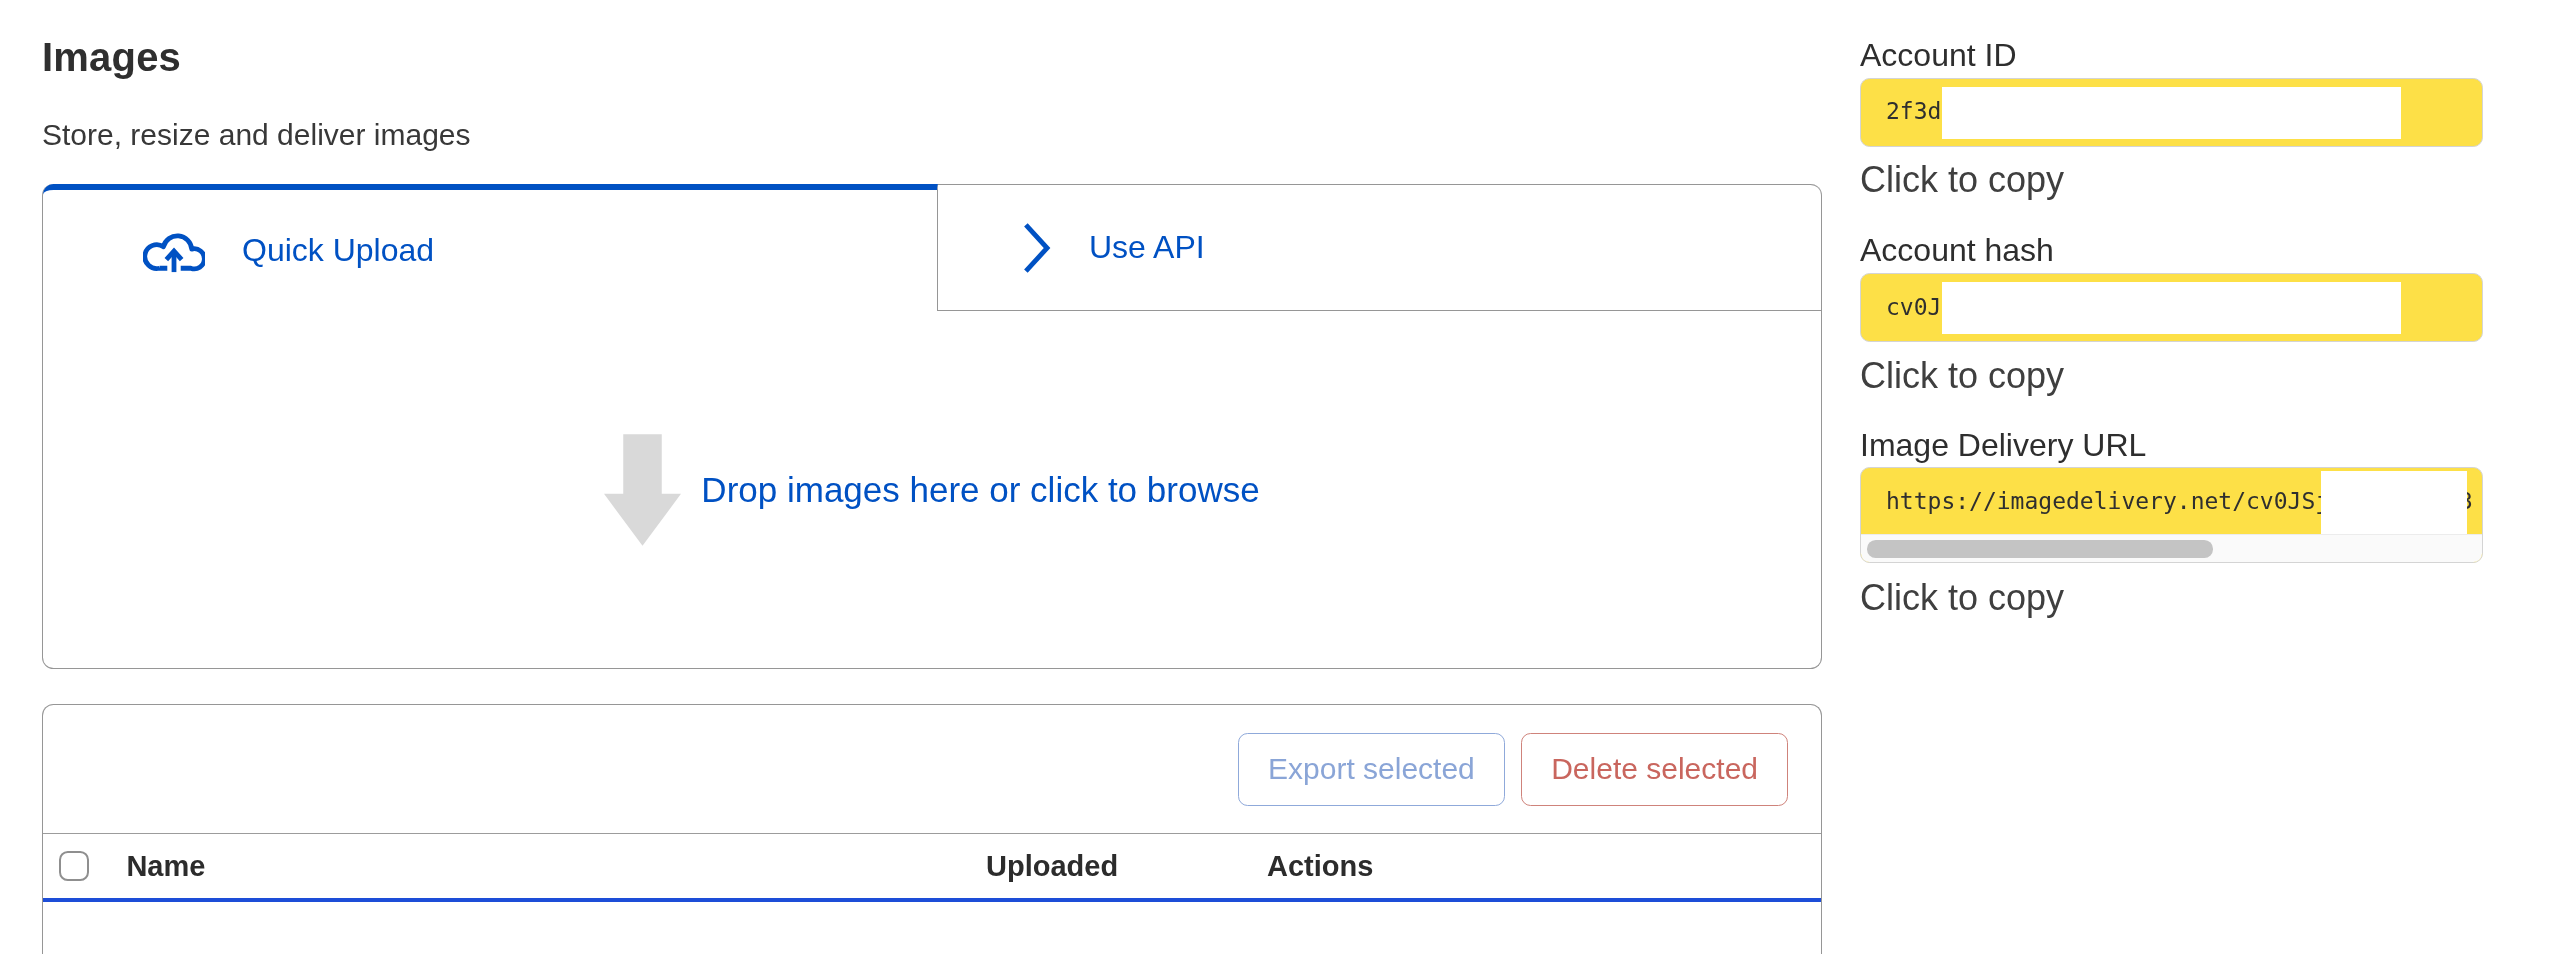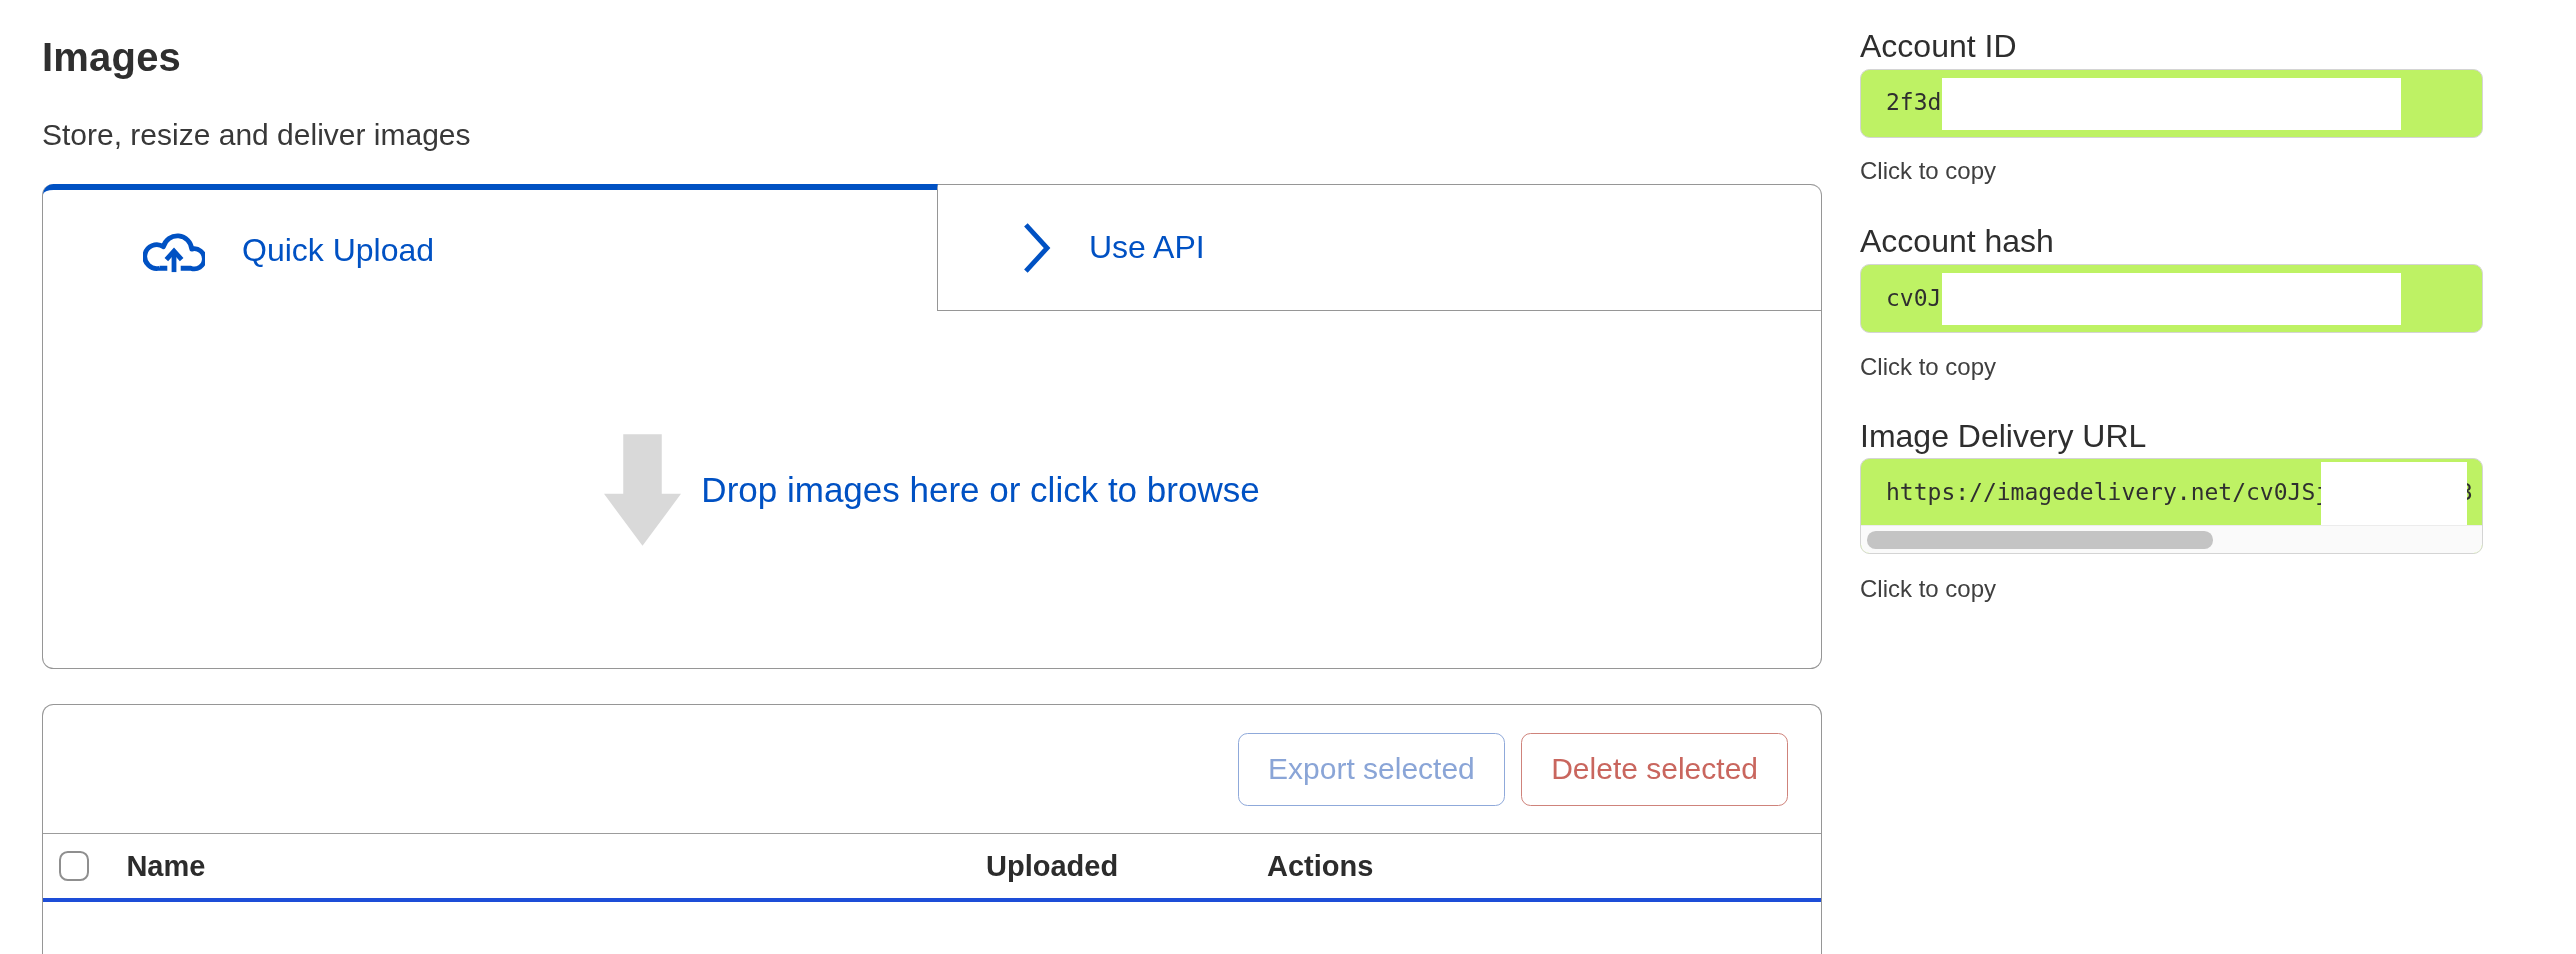--- a/index.html
+++ b/index.html
@@ -35,23 +35,23 @@
   .checkbox { width: 30px; height: 30px; margin-left: 16.4px; border: 2.4px solid #8f8f8f; border-radius: 8.7px;
     background: #fff; cursor: pointer; flex: none; }
   .th { font-size: 29px; font-weight: 700; color: #2c2c2c; }
   .th-name { margin-left: 37px; }
   .th-uploaded { position: absolute; left: 943px; }
   .th-actions { position: absolute; left: 1224px; }
 
   
   .sidebar { position: absolute; left: 1860px; top: 0; width: 623px; }
   .sb-title { margin-top: 223px; font-size: 40px; line-height: 48px; font-weight: 700; color: #2f2f2f; }
-  .sb-label { margin-top: 26px; font-size: 32px; line-height: 40px; color: #2e2e2e; }
-  .sb-hint { margin-top: 14.4px; font-size: 24px; line-height: 38px; color: #3f3f3f; cursor: pointer; }
-  .token-box { position: relative; margin-top: 2.9px; height: 69px; width: 623px; background: #bef264;
+  .sb-label { margin-top: 35px; font-size: 32px; line-height: 40px; color: #2e2e2e; }
+  .sb-hint { margin-top: 14.4px; font-size: 36px; line-height: 38px; color: #3f3f3f; cursor: pointer; }
+  .token-box { position: relative; margin-top: 2.9px; height: 69px; width: 623px; background: #fde047;
     border: 1.9px solid #d4d4d4; border-radius: 9.6px; overflow: hidden; cursor: pointer; }
   .token-text { position: absolute; left: 25px; top: 0; height: 65px; display: flex; align-items: center;
     font-family: "DejaVu Sans Mono", monospace; font-size: 23px; color: #2f2f2f; white-space: pre; z-index: 1; }
   .redaction { position: absolute; background: #ffffff; z-index: 2; }
   .redact-a { left: 81px; top: 7.7px; width: 459px; height: 52px; }
   .url-box { height: 96px; }
   .url-redact { left: 460px; top: 2.9px; width: 146px; height: 63px; }
   .url-tail { position: absolute; left: 598px; top: 0; height: 65px; display: flex; align-items: center;
     font-family: "DejaVu Sans Mono", monospace; font-size: 23px; color: #2f2f2f; z-index: 1; }
   .scroll-strip { position: absolute; left: 0; right: 0; bottom: 0; height: 28px; background: #fafafa;

